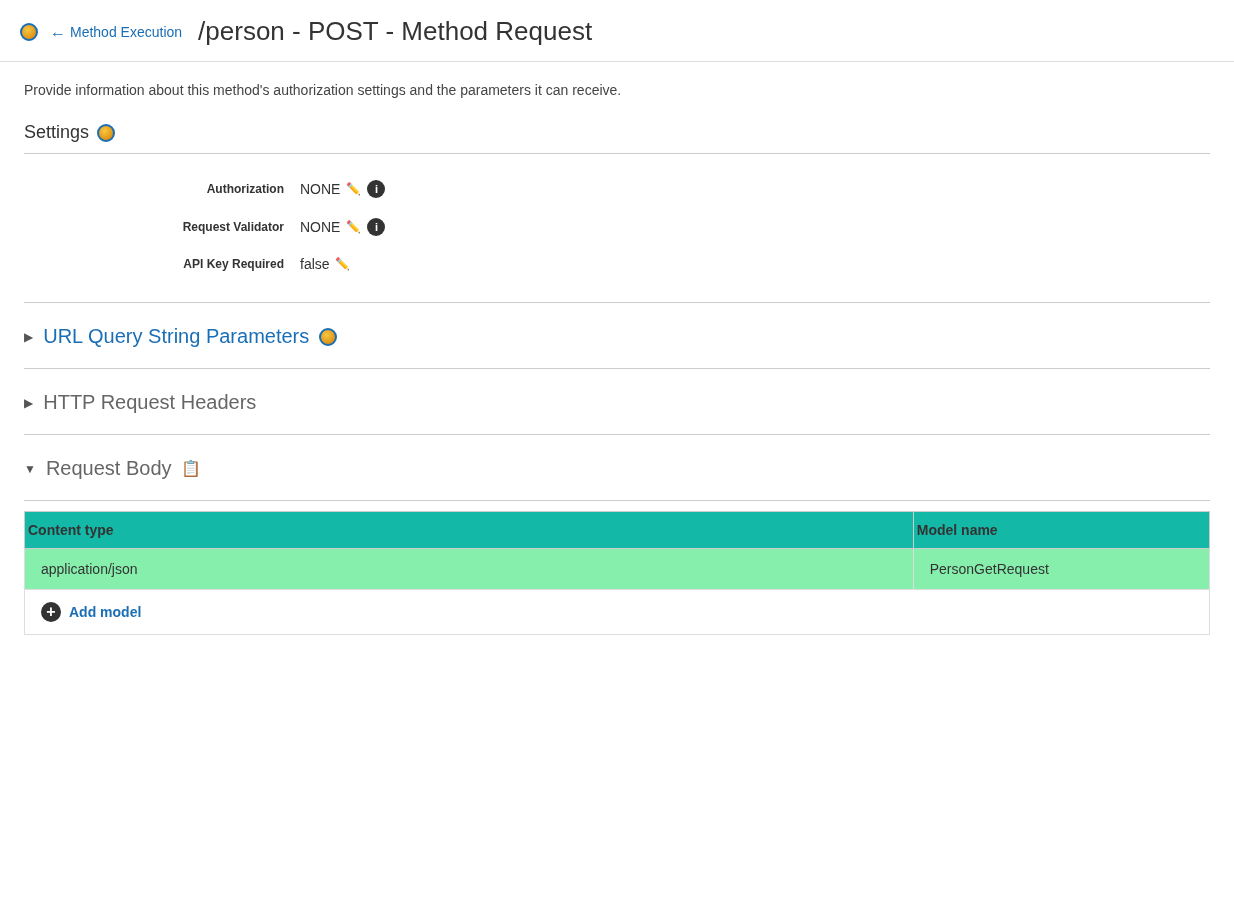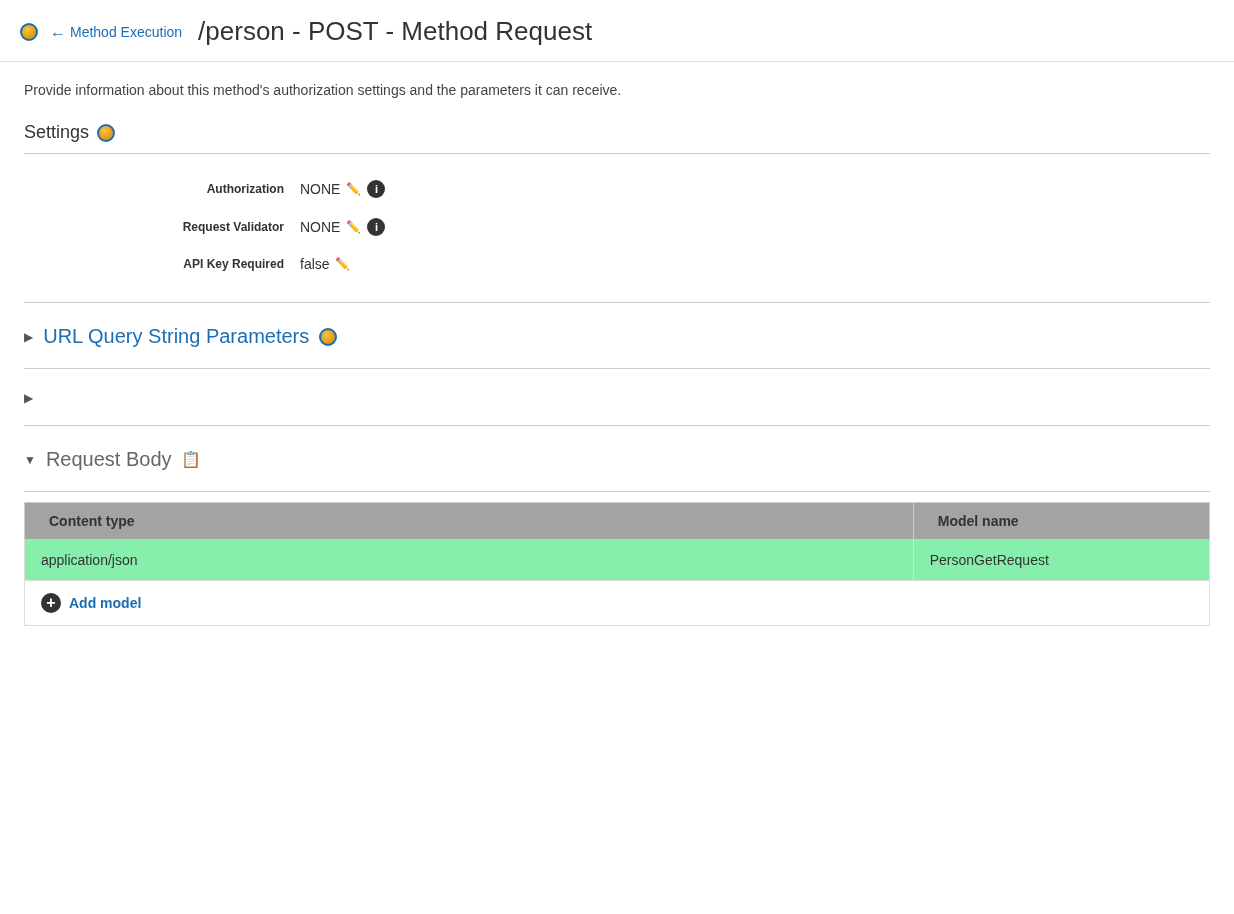--- a/index.html
+++ b/index.html
@@ -184,25 +184,25 @@
     }
 
     
     .data-table {
       width: 100%;
       border-collapse: collapse;
       margin-top: 0;
     }
 
     .data-table th {
-      background: #a3a3a3;
+      background: #14b8a6;
       font-weight: 700;
       font-size: 14px;
       color: #333;
-      padding: 10px 24px;
+      padding: 10px 3px;
       text-align: left;
       border: 1px solid #ccc;
     }
 
     .data-table td {
       background: #86efac;
       font-size: 14px;
       color: #333;
       padding: 12px 16px;
       border: 1px solid #ddd;
@@ -321,20 +321,21 @@
         <span class="collapsible-title">URL Query String Parameters</span>
         <div class="collapsible-dot"></div>
       </div>
     </div>
 
     <hr class="divider">
 
     <div class="collapsible-section">
       <div class="collapsible-header">
         <span class="triangle">▶</span>
+        <span class="collapsible-title gray">HTTP Request Headers</span>
       </div>
     </div>
 
     <hr class="divider">
 
     <div class="collapsible-section">
       <div class="collapsible-header">
         <span class="triangle">▼</span>
         <span class="collapsible-title gray">Request Body</span>
         <span class="clipboard-icon">📋</span>

